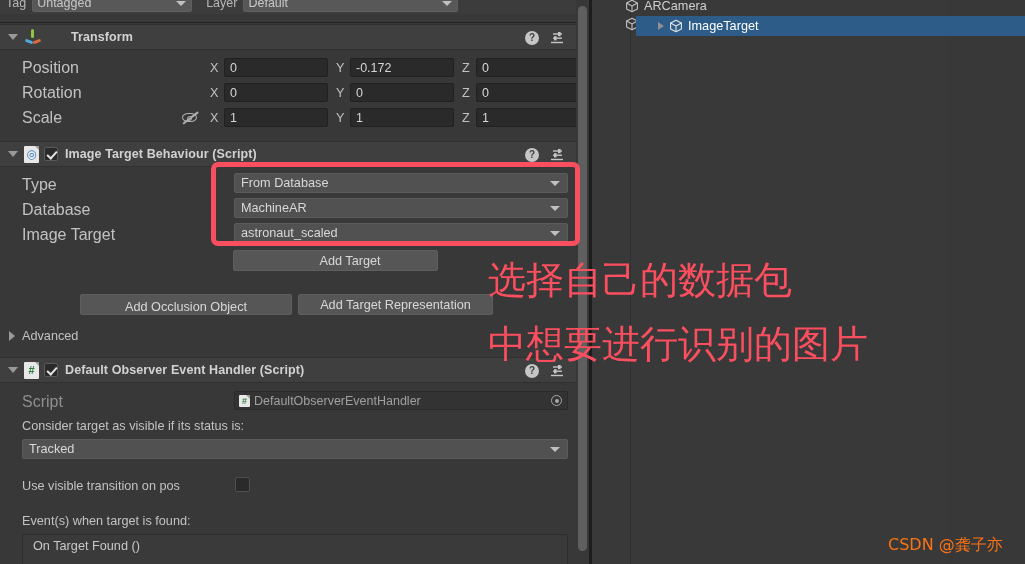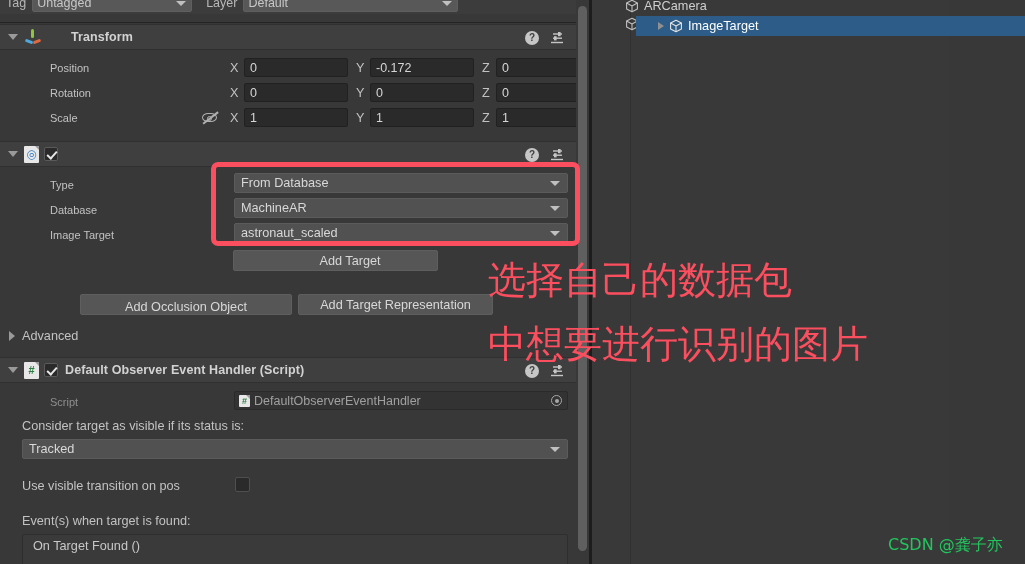--- a/index.html
+++ b/index.html
@@ -126,25 +126,24 @@
   }
 
   
   .prow {
     position: absolute;
     left: 0; width: 590px; height: 25px;
     display: flex; align-items: center;
   }
   .plabel {
     color: #c2c2c2;
-    font-size: 11px;
-    padding-left: 30px;
+    font-size: 16px;
+    padding-left: 22px;
     width: 210px;
     flex: none;
-    margin-left: 20px;
   }
   .axis-lab {
     color: #c2c2c2; font-size: 12.7px;
     width: 14px; text-align: left; flex: none;
   }
   .numfield {
     background: #2a2a2a;
     border: 1px solid #212121;
     border-radius: 2px;
     height: 19px;
@@ -348,21 +347,21 @@
   .annot {
     position: absolute;
     color: #fb4e5e;
     font-family: "DejaVu Sans", "Liberation Sans", sans-serif;
     font-size: 38px;
     line-height: 45px;
     white-space: nowrap;
   }
   .watermark {
     position: absolute;
-    color: #22c55e;
+    color: #f97316;
     font-size: 16px;
     font-family: "DejaVu Sans", "Liberation Sans", sans-serif;
   }
 </style>
 </head>
 <body>
 
 <div id="root">
 
   <div class="inspector">
@@ -441,20 +440,21 @@
       <span class="numfield">1</span>
     </div>
 
     <div class="comp-header" style="top:141px;">
       <span class="foldout-tri"></span>
       <span class="scr-ico blue">
         <span class="pg"></span>
           <span class="glyph">◎</span>
       </span>
       <span class="chk on"></span>
+      <span class="comp-title">Image Target Behaviour (Script)</span>
       <span class="comp-right-icons">
         <span class="help-icon">?</span>
         <svg width="15" height="15" viewBox="0 0 15 15">
           <line x1="1" y1="11.5" x2="13" y2="11.5" stroke="#c6c6c6" stroke-width="1.4"></line>
           <line x1="3" y1="3" x2="12" y2="3" stroke="#c6c6c6" stroke-width="1.4"></line>
           <line x1="3" y1="7.2" x2="12" y2="7.2" stroke="#c6c6c6" stroke-width="1.4"></line>
           <rect x="8" y="1" width="2.6" height="4.2" fill="#c6c6c6"></rect>
           <rect x="4" y="5.2" width="2.6" height="4.2" fill="#c6c6c6"></rect>
         </svg>
         <span class="dots-icon">

